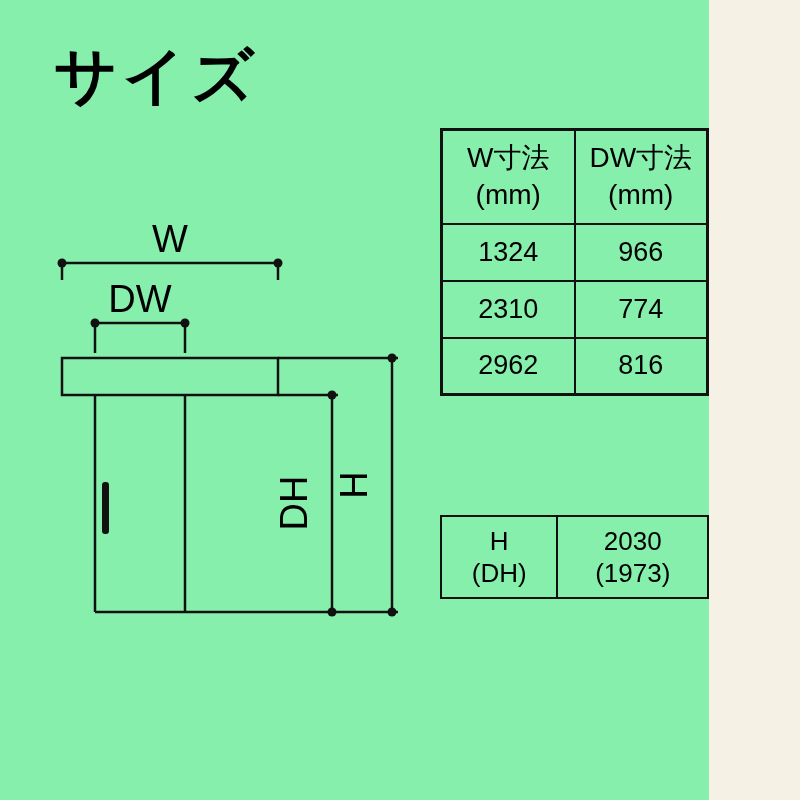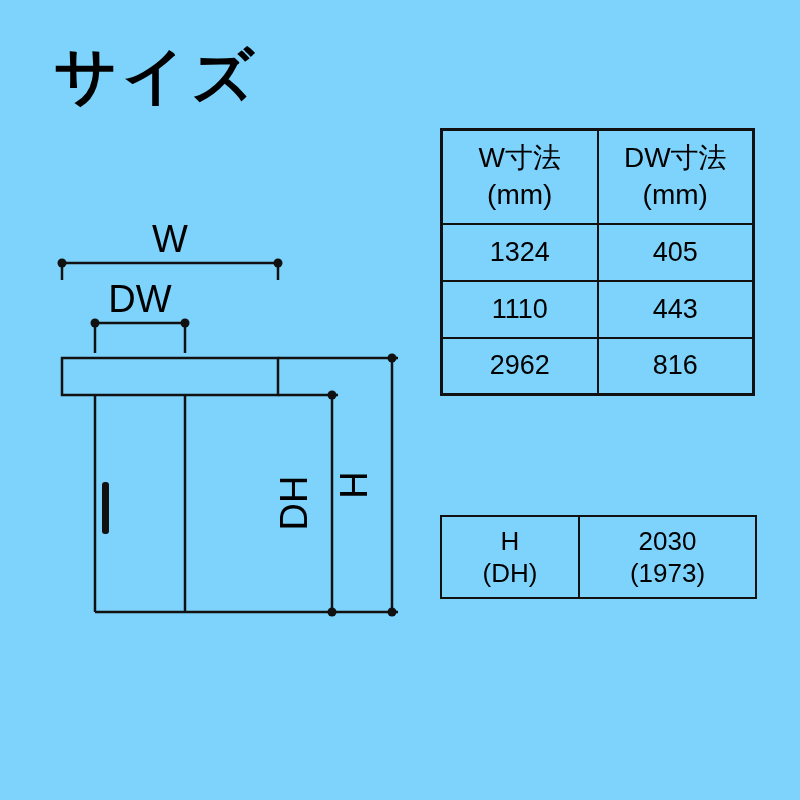--- a/index.html
+++ b/index.html
@@ -1,19 +1,19 @@
 <!DOCTYPE html>
 <html><head>
 <meta charset="utf-8">
 <style>
   * { margin: 0; padding: 0; box-sizing: border-box; }
   html, body { width: 800px; height: 800px; background: #f5f1e5; }
   body { font-family: "Liberation Sans", sans-serif; color: #111; position: relative; overflow: hidden; }
 
-  .page { position: absolute; left: 0; top: 0; width: 800px; height: 800px; background: #7dd3fc; }
+  .page { position: absolute; left: 0; top: 0; width: 709px; height: 800px; background: #86efac; }
 
   .title {
     position: absolute; left: 54px; top: 34px;
     font-size: 62px; font-weight: 900; letter-spacing: 5px; color: #000;
   }
 
   .diagram-svg { position: absolute; left: 40px; top: 200px; }
 
   table { border-collapse: collapse; table-layout: fixed; }
 
@@ -97,25 +97,25 @@
         </th>
         <th>
           <span>DW寸法</span><br>
           <span>(mm)</span>
         </th>
       </tr>
     </thead>
     <tbody>
       <tr>
         <td>1324</td>
-        <td>405</td>
+        <td>966</td>
       </tr>
       <tr>
-        <td>1110</td>
-        <td>443</td>
+        <td>2310</td>
+        <td>774</td>
       </tr>
       <tr>
         <td>2962</td>
         <td>816</td>
       </tr>
     </tbody>
   </table>
 
   <table class="height-table">
     <tbody>

